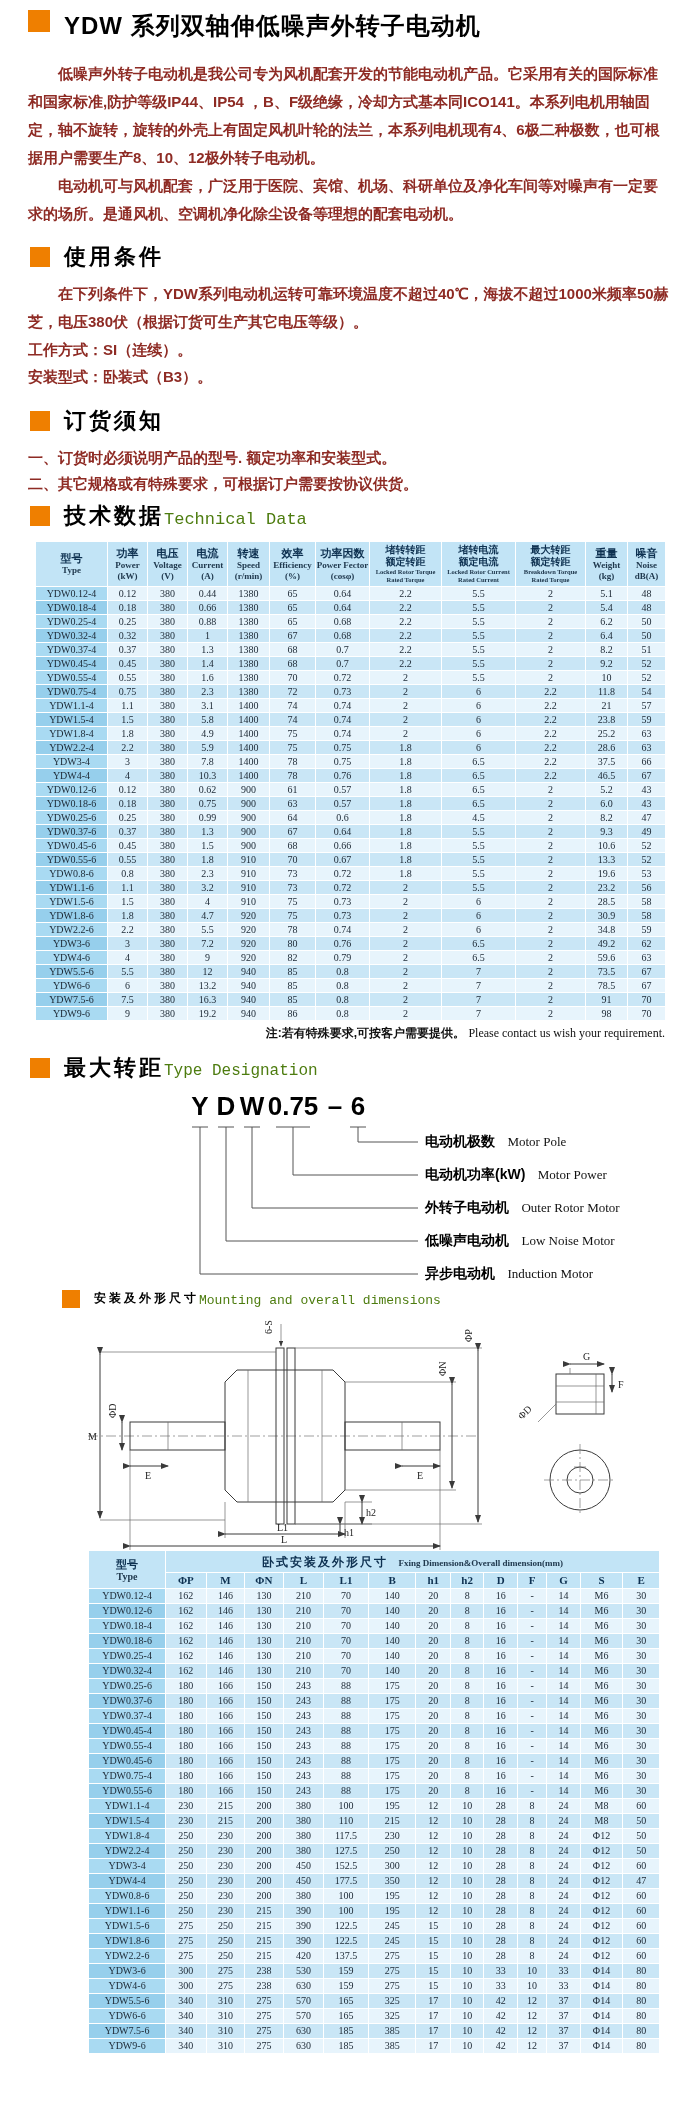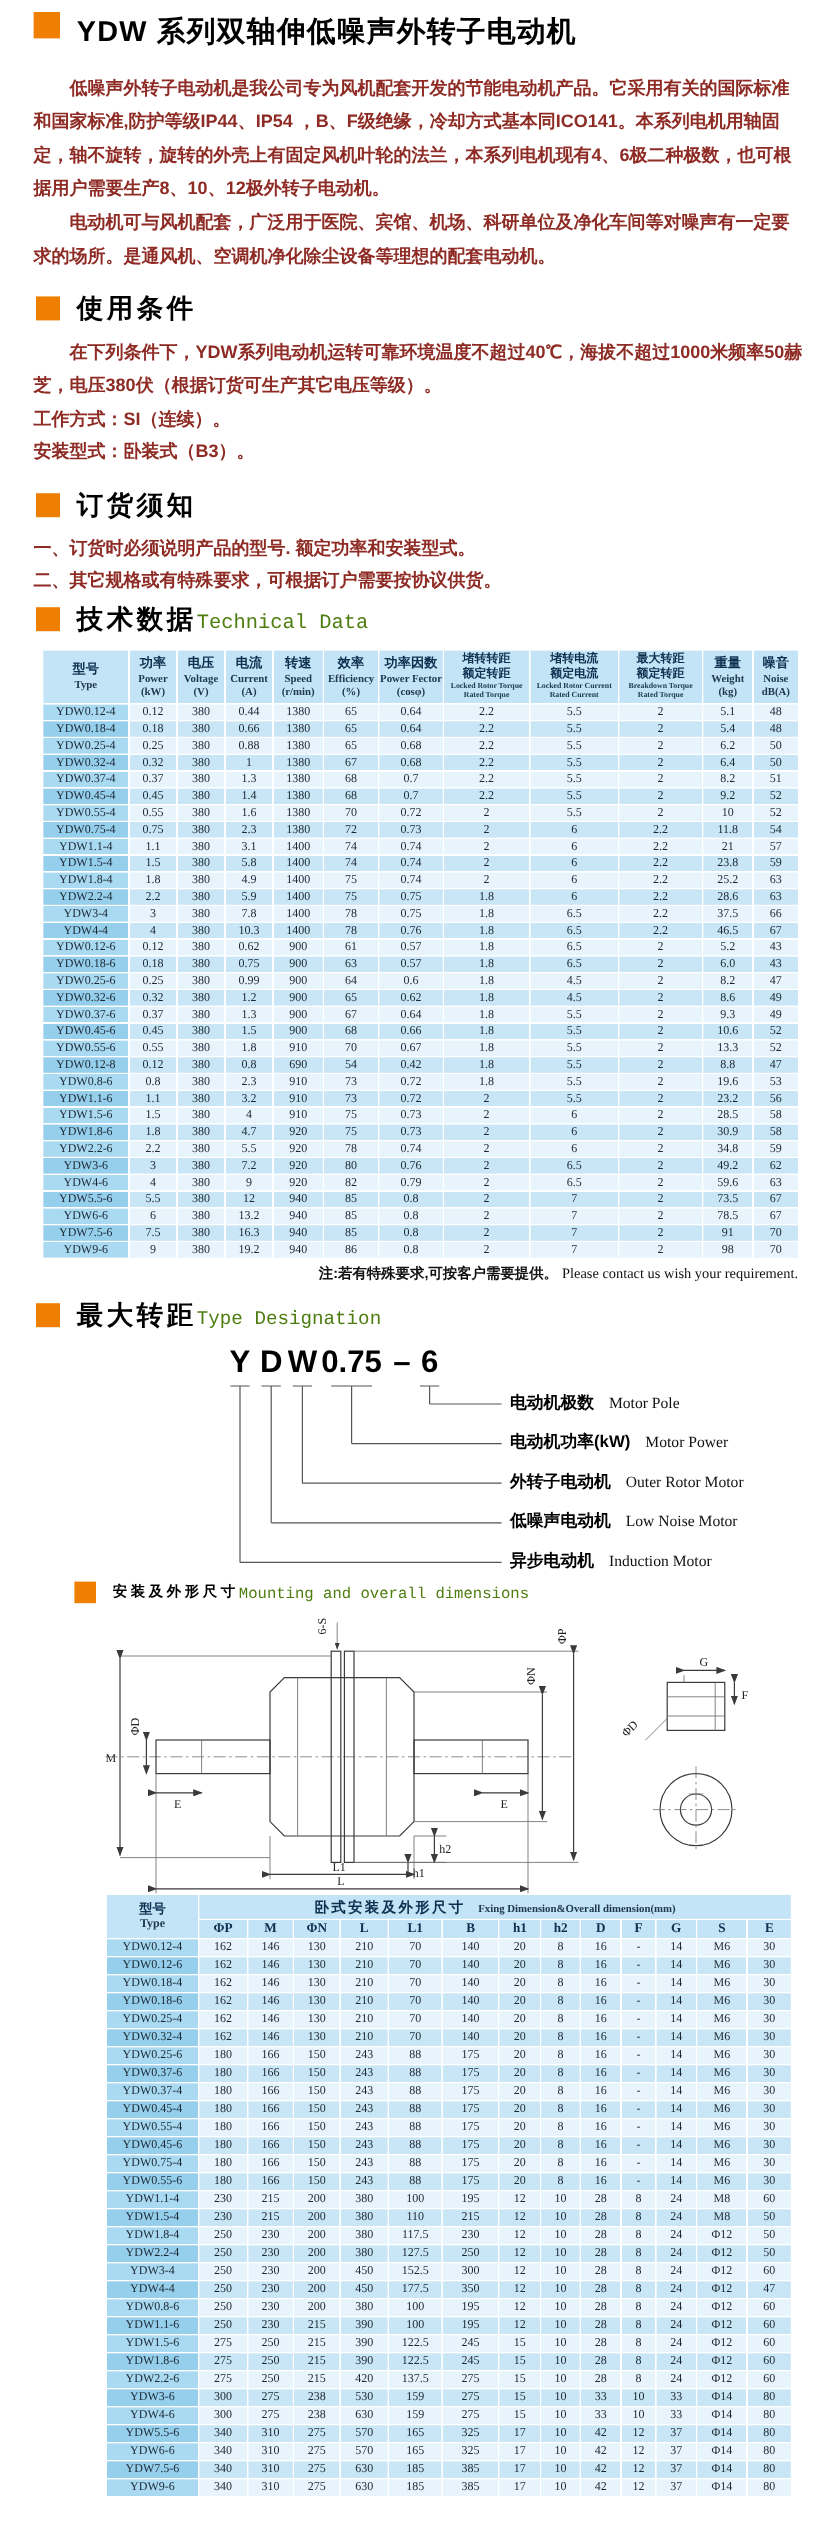--- a/index.html
+++ b/index.html
@@ -417,34 +417,20 @@
         <td>900</td>
         <td>64</td>
         <td>0.6</td>
         <td>1.8</td>
         <td>4.5</td>
         <td>2</td>
         <td>8.2</td>
         <td>47</td>
       </tr>
       <tr>
-        <td class="typecell">YDW0.32-6</td>
-        <td>0.32</td>
-        <td>380</td>
-        <td>1.2</td>
-        <td>900</td>
-        <td>65</td>
-        <td>0.62</td>
-        <td>1.8</td>
-        <td>4.5</td>
-        <td>2</td>
-        <td>8.6</td>
-        <td>49</td>
-      </tr>
-      <tr>
         <td class="typecell">YDW0.37-6</td>
         <td>0.37</td>
         <td>380</td>
         <td>1.3</td>
         <td>900</td>
         <td>67</td>
         <td>0.64</td>
         <td>1.8</td>
         <td>5.5</td>
         <td>2</td>
@@ -471,34 +457,20 @@
         <td>380</td>
         <td>1.8</td>
         <td>910</td>
         <td>70</td>
         <td>0.67</td>
         <td>1.8</td>
         <td>5.5</td>
         <td>2</td>
         <td>13.3</td>
         <td>52</td>
-      </tr>
-      <tr>
-        <td class="typecell">YDW0.12-8</td>
-        <td>0.12</td>
-        <td>380</td>
-        <td>0.8</td>
-        <td>690</td>
-        <td>54</td>
-        <td>0.42</td>
-        <td>1.8</td>
-        <td>5.5</td>
-        <td>2</td>
-        <td>8.8</td>
-        <td>47</td>
       </tr>
       <tr>
         <td class="typecell">YDW0.8-6</td>
         <td>0.8</td>
         <td>380</td>
         <td>2.3</td>
         <td>910</td>
         <td>73</td>
         <td>0.72</td>
         <td>1.8</td>

